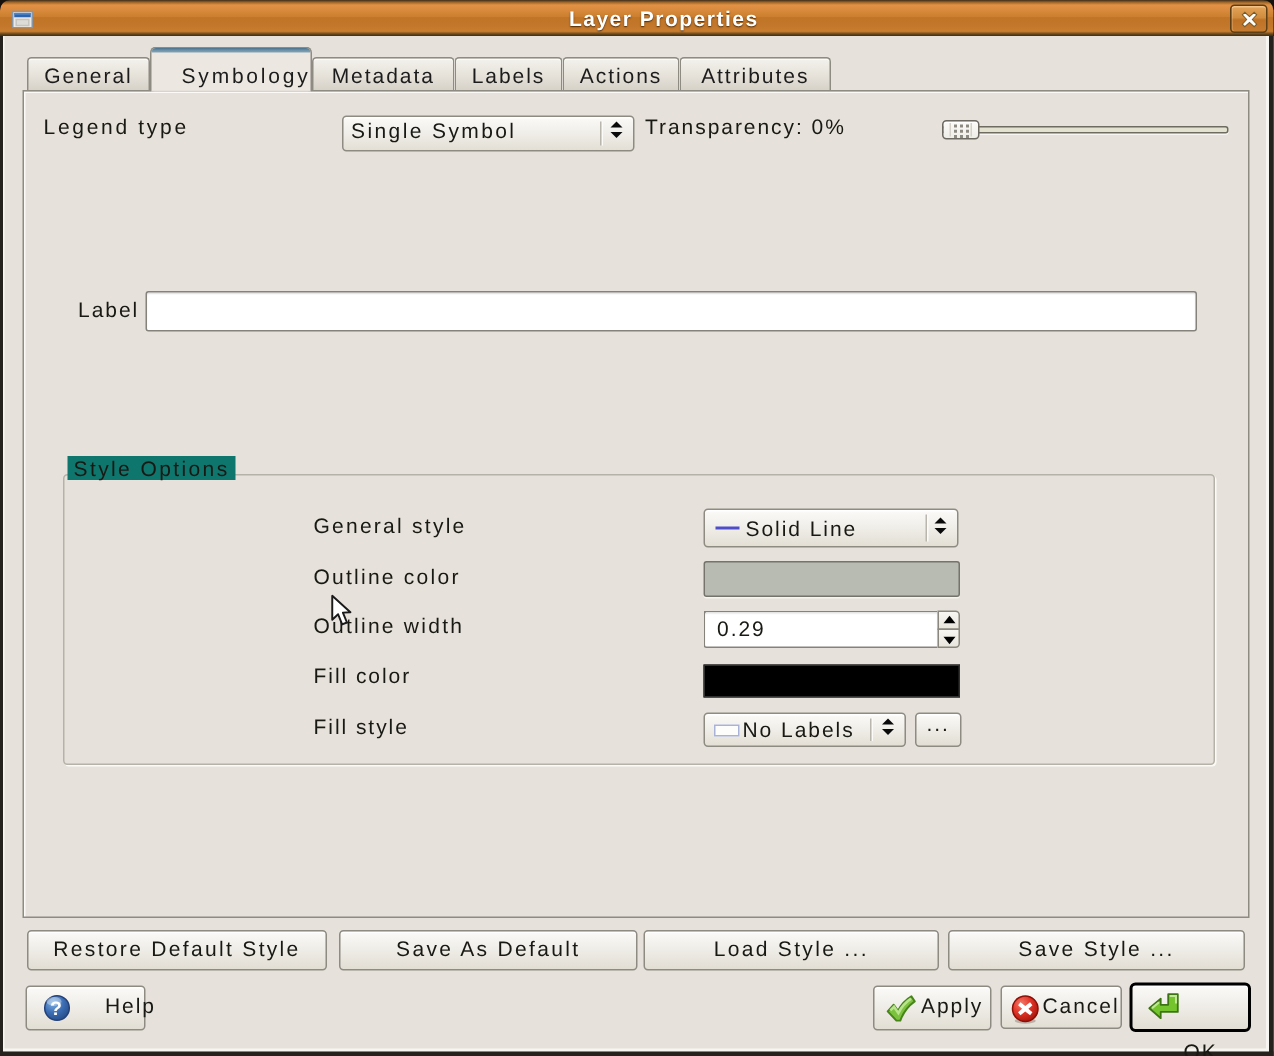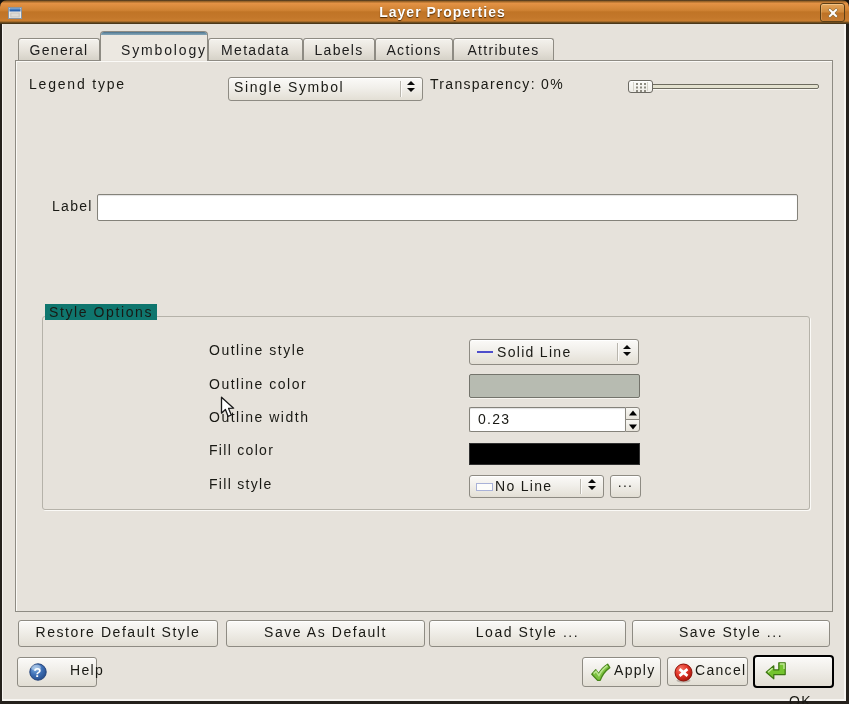--- a/index.html
+++ b/index.html
@@ -137,52 +137,52 @@
       <div class="sep2"></div>
       <div class="dots"></div>
     </div>
 
  <div class="lbl" style="left:52px;top:198px;">Label</div>
  <div class="entry" style="left:97px;top:194px;width:699px;height:25px;"></div>
 
  <div id="grp"></div>
  <div id="grplbl">Style Options</div>
 
- <div class="lbl" style="left:209px;top:342px;letter-spacing:1.5px;">Outline style</div>
+ <div class="lbl" style="left:209px;top:342px;letter-spacing:1.5px;">General style</div>
  <div class="combo" style="left:469px;top:339px;width:168px;height:24px;">
    <div style="position:absolute;left:7px;top:11px;width:16px;height:2px;background:#4e4ecb;"></div>
    <div class="lbl" style="left:27px;top:4px;">Solid Line</div>
    <div class="combosep" style="right:20px;"></div>
    <div class="arrows" style="right:6px;top:5px;">
         <div class="up"></div>
         <div class="dn"></div>
       </div>
  </div>
 
  <div class="lbl" style="left:209px;top:376px;letter-spacing:1.5px;">Outline color</div>
  <div id="sw1"></div>
 
  <div class="lbl" style="left:209px;top:409px;letter-spacing:1.5px;">Outline width</div>
  <div class="entry" id="spinfield">
-      <div class="lbl" style="left:8px;top:3px;">0.23</div>
+      <div class="lbl" style="left:8px;top:3px;">0.29</div>
     </div>
  <div class="spinbtn" id="spinup">
       <div class="tri"></div>
     </div>
  <div class="spinbtn" id="spindn">
       <div class="tri"></div>
     </div>
 
  <div class="lbl" style="left:209px;top:442px;">Fill color</div>
  <div id="sw2"></div>
 
  <div class="lbl" style="left:209px;top:476px;">Fill style</div>
  <div class="combo" style="left:469px;top:475px;width:133px;height:21px;">
    <div style="position:absolute;left:6px;top:7px;width:15px;height:6px;background:#fdfdfb;border:1px solid #a9b2d8;"></div>
-   <div class="lbl" style="left:25px;top:2px;">No Line</div>
+   <div class="lbl" style="left:25px;top:2px;">No Labels</div>
    <div class="combosep" style="right:22px;"></div>
    <div class="arrows" style="right:6px;top:3px;">
         <div class="up"></div>
         <div class="dn"></div>
       </div>
  </div>
  <div class="btn" style="left:610px;top:475px;width:29px;height:21px;">
       <span style="top:40%;">...</span>
     </div>
 

